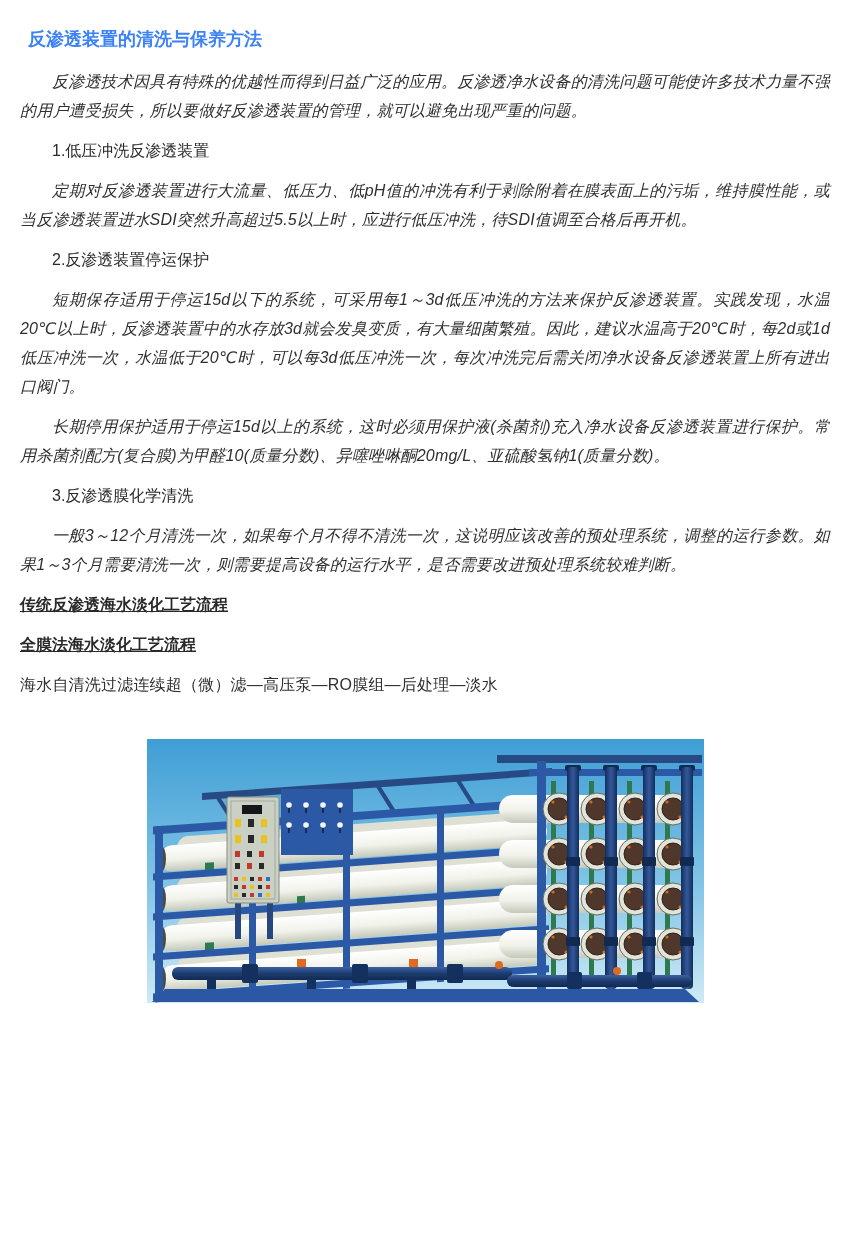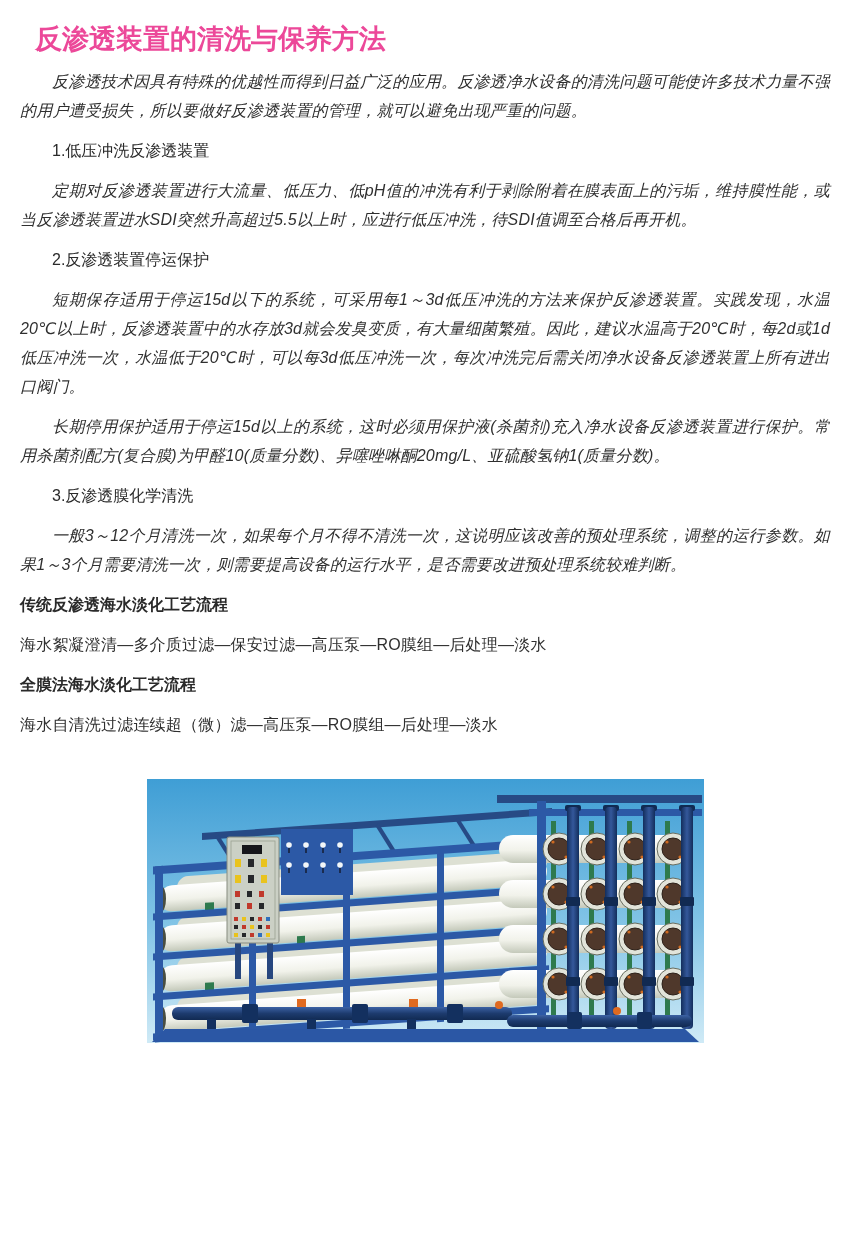--- a/index.html
+++ b/index.html
@@ -4,34 +4,34 @@
 <style>
   html, body { margin: 0; padding: 0; background: #ffffff; }
   body {
     width: 850px; height: 1238px;
     font-family: "Liberation Sans", "DejaVu Sans", sans-serif;
     color: #2f2f2f;
     overflow: hidden;
   }
   .page { box-sizing: border-box; padding: 26px 20px 0 20px; }
   .doc-title {
-    font-size: 27px; line-height: 26px; font-weight: bold;
-    color: #ec4899; margin: 0 0 15px 15px;
+    font-size: 18px; line-height: 26px; font-weight: bold;
+    color: #3b82f6; margin: 0 0 15px 8px;
   }
   .para {
     font-size: 16px; line-height: 29px; margin: 0 0 11px 0;
     text-indent: 32px; text-align: justify; letter-spacing: 0.2px; font-style: italic;
   }
   .sec-heading {
     font-size: 16px; line-height: 29px; font-weight: normal;
     margin: 4px 0 11px 0; text-indent: 32px; color: #2a2a2a;
   }
   .proc-heading {
     font-size: 16px; line-height: 29px; font-weight: bold;
-    margin: 9px 0 11px 0; color: #2a2a2a;
+    margin: 9px 0 11px 0; color: #2a2a2a; text-decoration: underline;
   }
   .flow-line {
     font-size: 16px; line-height: 29px; margin: 0 0 11px 0;
     letter-spacing: 0.2px;
   }
   figure.equip {
     margin: 40px auto 0 auto; width: 557px; height: 264px; padding: 0;
   }
   figure.equip svg { display: block; }
 </style>
@@ -48,21 +48,20 @@
   <p class="para">定期对反渗透装置进行大流量、低压力、低pH值的冲洗有利于剥除附着在膜表面上的污垢，维持膜性能，或当反渗透装置进水SDI突然升高超过5.5以上时，应进行低压冲洗，待SDI值调至合格后再开机。</p>
 
   <h2 class="sec-heading">2.反渗透装置停运保护</h2>
   <p class="para">短期保存适用于停运15d以下的系统，可采用每1～3d低压冲洗的方法来保护反渗透装置。实践发现，水温20℃以上时，反渗透装置中的水存放3d就会发臭变质，有大量细菌繁殖。因此，建议水温高于20℃时，每2d或1d低压冲洗一次，水温低于20℃时，可以每3d低压冲洗一次，每次冲洗完后需关闭净水设备反渗透装置上所有进出口阀门。</p>
   <p class="para">长期停用保护适用于停运15d以上的系统，这时必须用保护液(杀菌剂)充入净水设备反渗透装置进行保护。常用杀菌剂配方(复合膜)为甲醛10(质量分数)、异噻唑啉酮20mg/L、亚硫酸氢钠1(质量分数)。</p>
 
   <h2 class="sec-heading">3.反渗透膜化学清洗</h2>
   <p class="para">一般3～12个月清洗一次，如果每个月不得不清洗一次，这说明应该改善的预处理系统，调整的运行参数。如果1～3个月需要清洗一次，则需要提高设备的运行水平，是否需要改进预处理系统较难判断。</p>
 
   <h3 class="proc-heading">传统反渗透海水淡化工艺流程</h3>
-  <p class="flow-line">海水絮凝澄清—多介质过滤—保安过滤—高压泵—RO膜组—后处理—淡水</p>
 
   <h3 class="proc-heading">全膜法海水淡化工艺流程</h3>
   <p class="flow-line">海水自清洗过滤连续超（微）滤—高压泵—RO膜组—后处理—淡水</p>
 
   <figure class="equip">
     <svg width="557" height="264" viewBox="0 0 557 264" xmlns="http://www.w3.org/2000/svg" xmlns:xlink="http://www.w3.org/1999/xlink">
       <defs>
         <linearGradient id="sky" x1="0" y1="0" x2="0" y2="1">
           <stop offset="0" stop-color="#3f9ed5"></stop>
           <stop offset="0.55" stop-color="#82c4e6"></stop>

